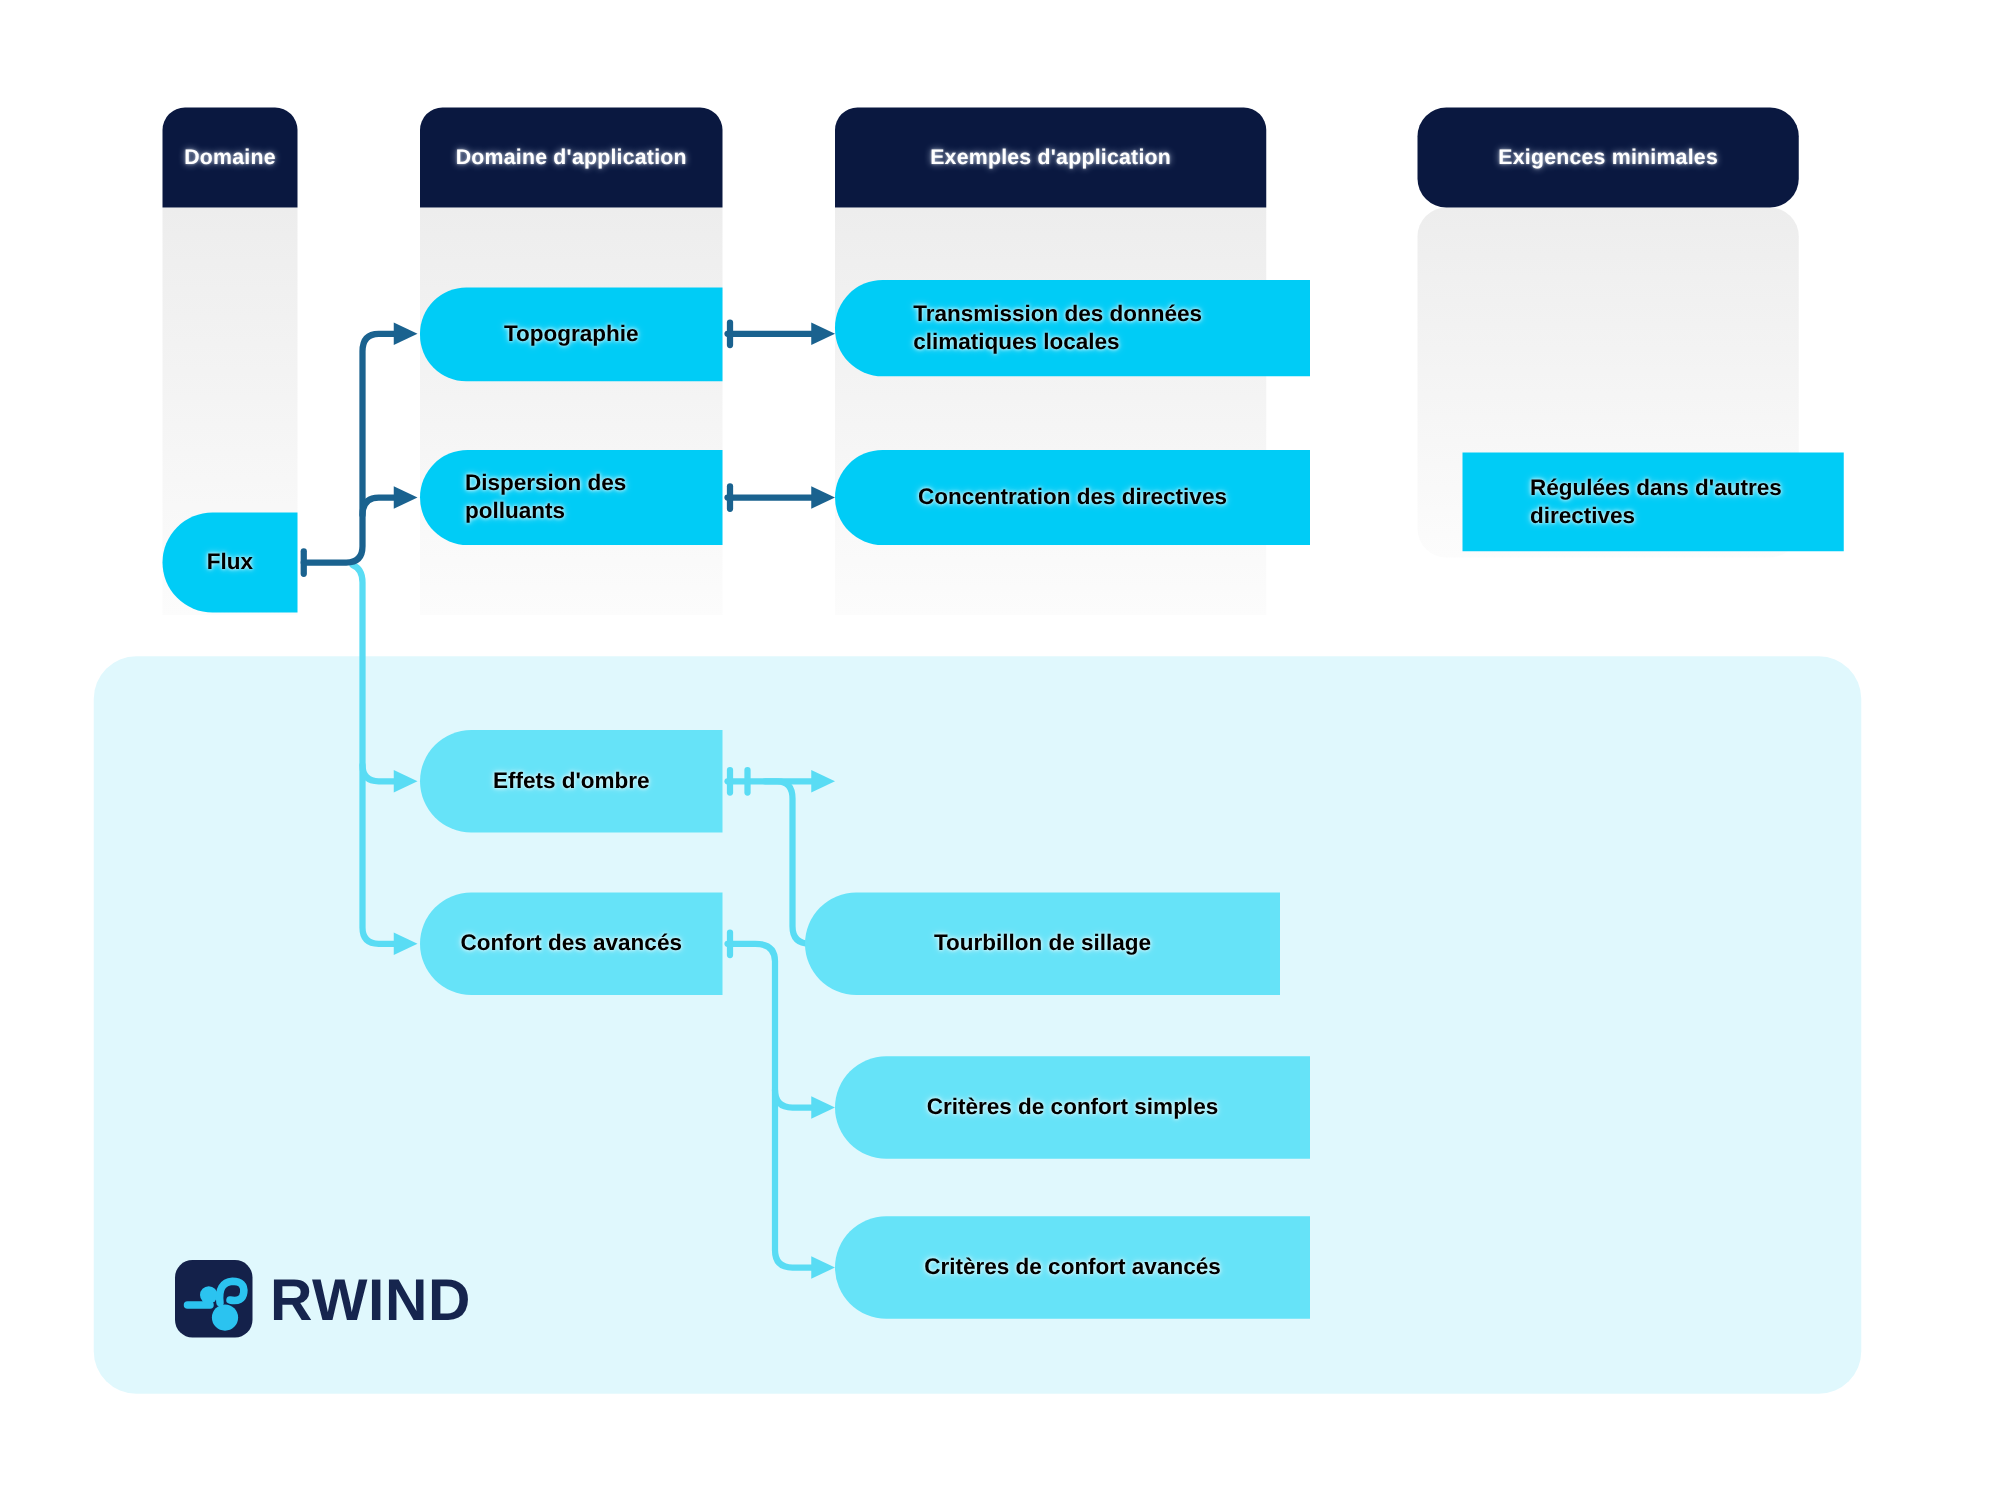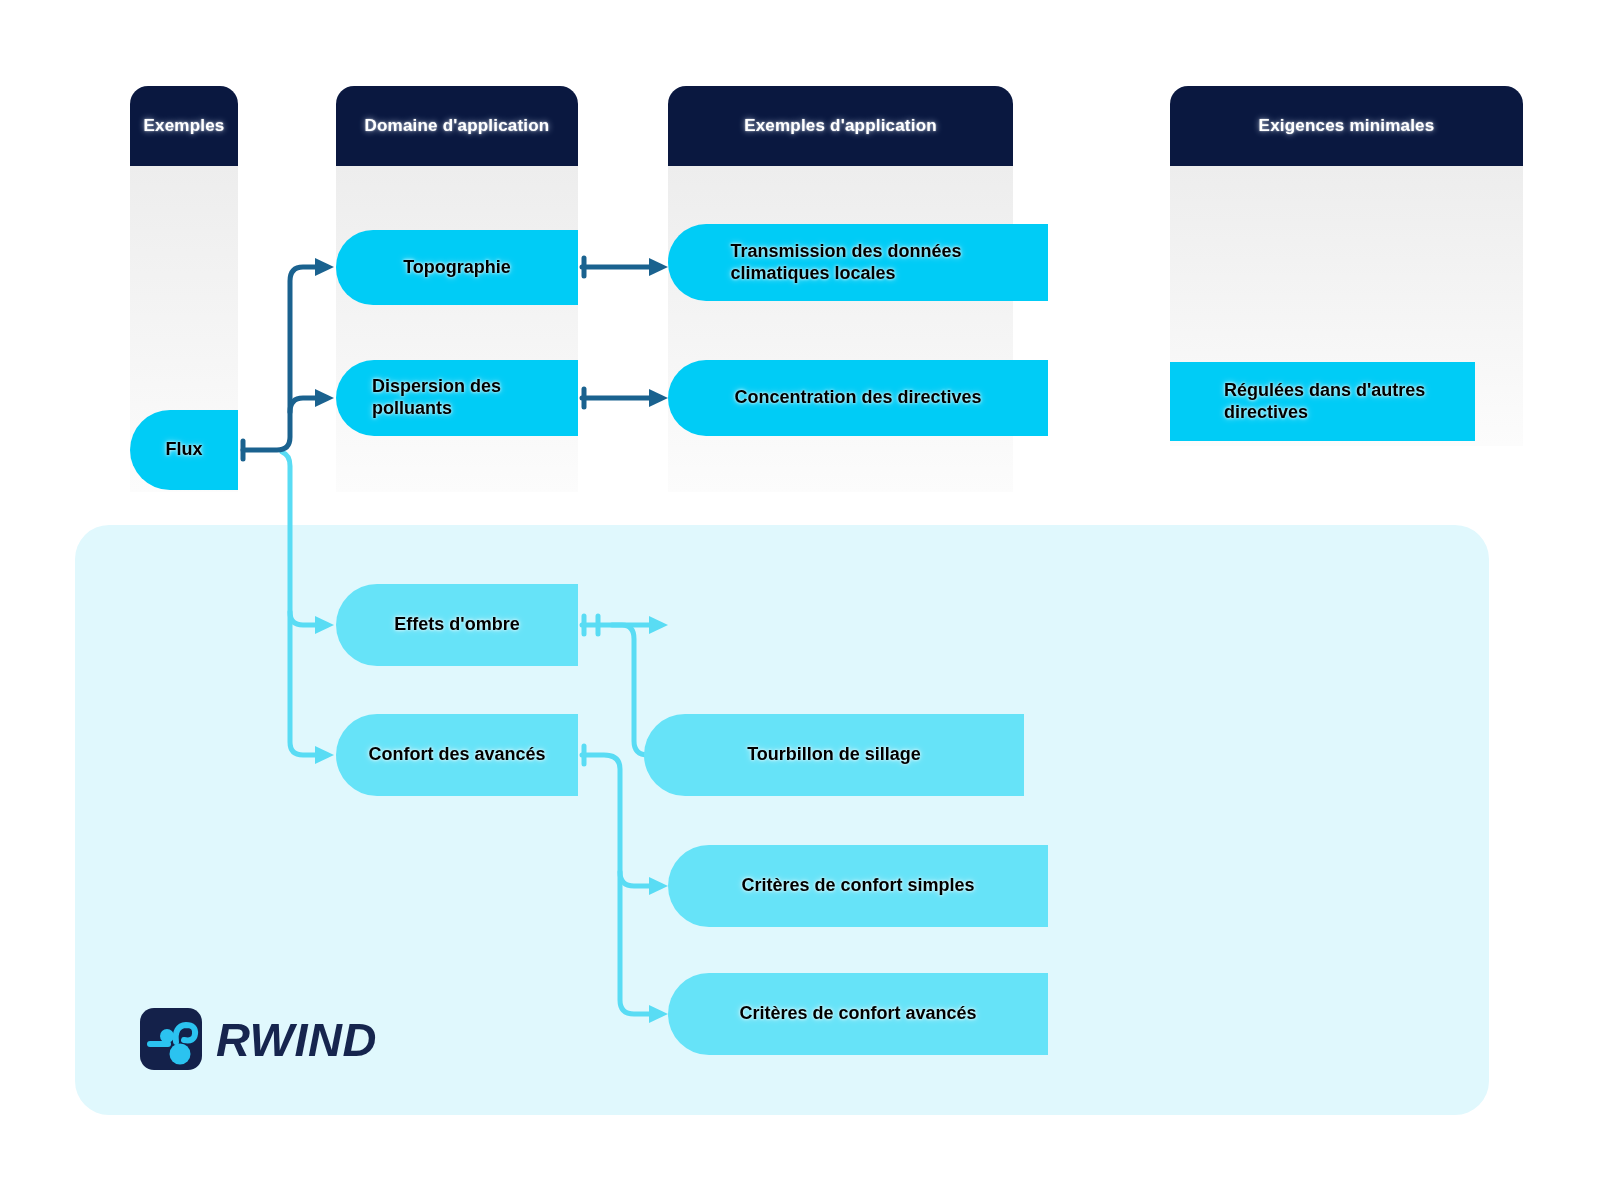--- a/index.html
+++ b/index.html
@@ -21,21 +21,21 @@
   
   .col-header{
     position:absolute;top:86px;height:80px;
     background:var(--header-bg);border-radius:18px 18px 0 0;
     display:flex;align-items:center;justify-content:center;
     color:var(--header-text);font-size:17px;font-weight:bold;
     text-shadow:0 0 6px rgba(220,235,255,.75),0 0 2px rgba(255,255,255,.6);
     z-index:2;letter-spacing:.2px;
   }
   .c1{left:130px;width:108px;} .c2{left:336px;width:242px;}
-  .c3{left:668px;width:345px;} .c4{left:1170px;width:353px;}
+  .c3{left:668px;width:345px;} .c4{left:1134px;width:305px;border-radius:23px;}
   .b1{height:326px;} .b2{height:326px;} .b3{height:326px;} .b4{height:280px;}
 
   svg.edges{position:absolute;left:0;top:0;z-index:3;}
   .edge-d{stroke:var(--edge-dark);stroke-width:5;fill:none;stroke-linecap:round;stroke-linejoin:round;}
   .edge-l{stroke:var(--edge-light);stroke-width:5;fill:none;stroke-linecap:round;stroke-linejoin:round;}
   .tick-d{stroke:var(--edge-dark);stroke-width:5;stroke-linecap:round;}
   .tick-l{stroke:var(--edge-light);stroke-width:5;stroke-linecap:round;}
   .arr-d{fill:var(--edge-dark);} .arr-l{fill:var(--edge-light);}
 
   
@@ -57,38 +57,38 @@
   .n-regu{left:1170px;top:362px;width:305px;height:79px;border-radius:0;justify-content:flex-start;padding-left:54px;box-sizing:border-box;}
   .n-effets{left:336px;top:584px;width:242px;height:82px;border-radius:41px 0 0 41px;}
   .n-confort{left:336px;top:714px;width:242px;height:82px;border-radius:41px 0 0 41px;}
   .n-infl{left:668px;top:584px;width:380px;height:82px;border-radius:41px 0 0 41px;}
   .n-tourb{left:644px;top:714px;width:380px;height:82px;border-radius:41px 0 0 41px;}
   .n-simp{left:668px;top:845px;width:380px;height:82px;border-radius:41px 0 0 41px;}
   .n-avan{left:668px;top:973px;width:380px;height:82px;border-radius:41px 0 0 41px;}
   .w255{max-width:255px;} .w170{max-width:170px;} .w200{max-width:200px;} .w235{max-width:235px;}
 
   
-  .logo{position:absolute;left:140px;top:1008px;display:flex;align-items:center;gap:14px;z-index:5;font-style:italic;}
+  .logo{position:absolute;left:140px;top:1008px;display:flex;align-items:center;gap:14px;z-index:5;}
   .logo-mark{width:62px;height:62px;border-radius:14px;background:var(--logo-bg);position:relative;}
   .brand{font-size:47px;font-weight:bold;color:var(--brand-text);letter-spacing:.5px;}
 </style>
 </head>
 <body>
 
 <div class="canvas">
 
   <div class="panel"></div>
 
   <div class="col-body c1 b1"></div>
   <div class="col-body c2 b2"></div>
   <div class="col-body c3 b3"></div>
   <div class="col-body c4 b4"></div>
 
   <div class="col-header c1">
-      <span>Exemples</span>
+      <span>Domaine</span>
     </div>
   <div class="col-header c2">
       <span>Domaine d'application</span>
     </div>
   <div class="col-header c3">
       <span>Exemples d'application</span>
     </div>
   <div class="col-header c4">
       <span>Exigences minimales</span>
     </div>

